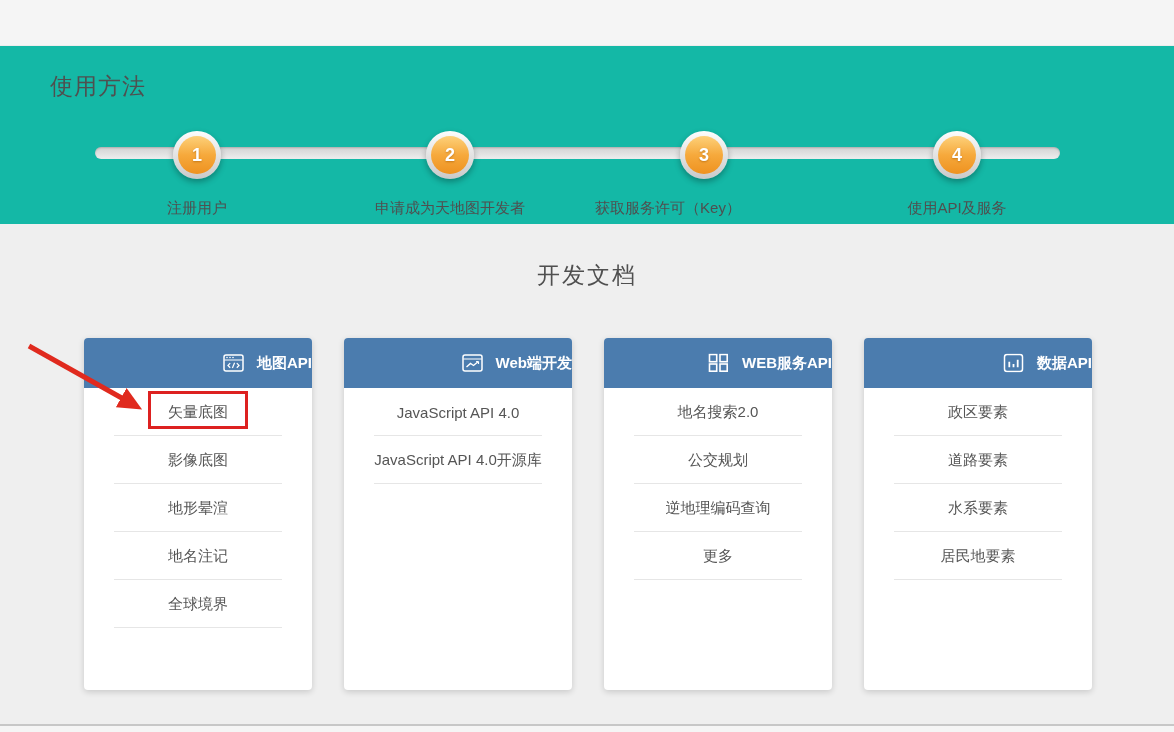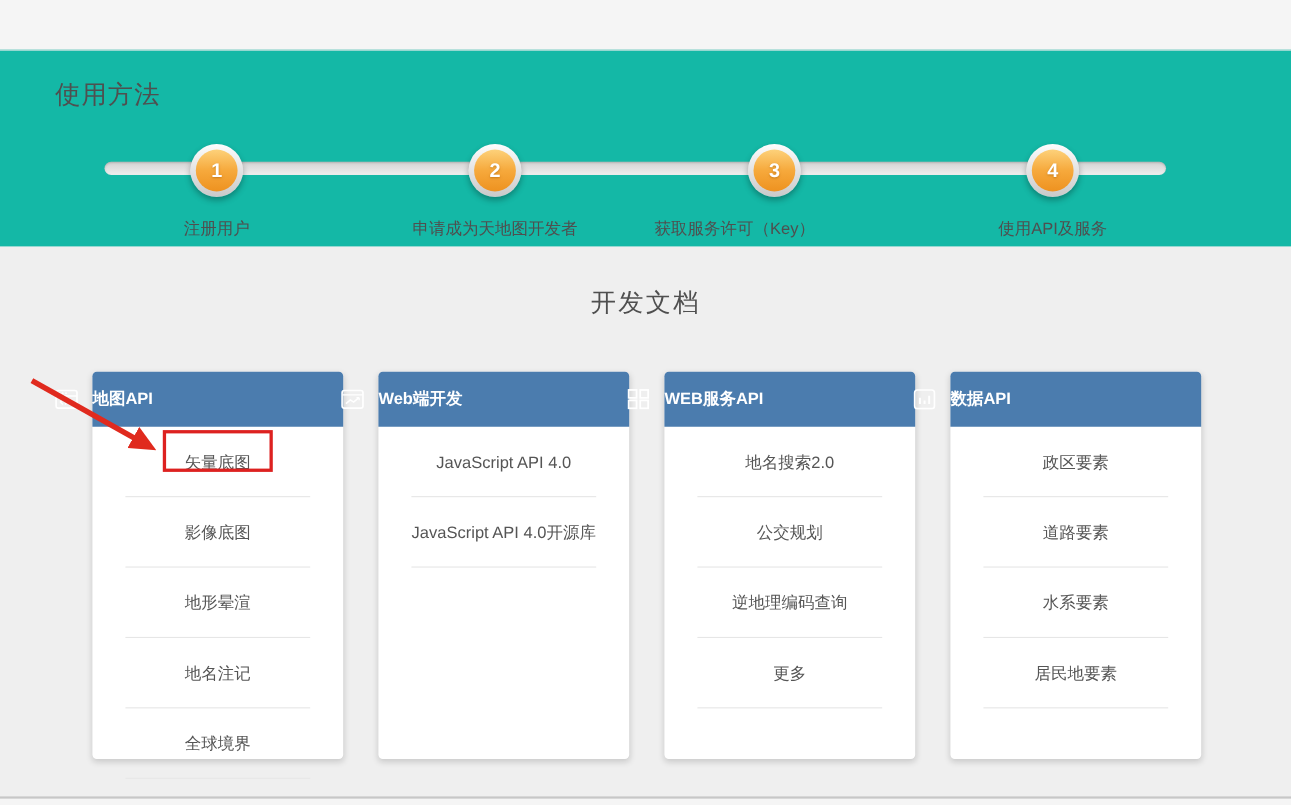--- a/index.html
+++ b/index.html
@@ -33,28 +33,28 @@
   
   .docs-section { position:absolute; left:0; top:224px; width:1174px; height:502px;
                   background:#efefef; border-bottom:2px solid #c7c7c7; }
   .docs-title { position:absolute; left:0; top:36px; width:1174px; text-align:center;
                 font-size:23px; color:#4f4f4f; font-weight:400; letter-spacing:2px; }
 
   .cards { position:absolute; left:84px; top:114px; display:flex; gap:32px; }
   .card { width:228px; height:352px; background:#ffffff; border-radius:4px;
           box-shadow:0 2px 6px rgba(0,0,0,0.16); }
   .card-header { height:50px; background:#4b7cae; border-radius:4px 4px 0 0;
-                 text-align:left; line-height:50px; }
+                 text-align:right; line-height:50px; }
   .hgroup { display:inline-block; position:relative; }
   .htext { color:#ffffff; font-size:15px; font-weight:700; }
   .hicon { position:absolute; left:-34px; top:50%; transform:translateY(-50%);
            width:21px; height:19px; display:block; }
   .hicon svg { display:block; }
 
-  .card-item { position:relative; height:64px; display:flex; align-items:center;
+  .card-item { position:relative; height:48px; display:flex; align-items:center;
                justify-content:center; font-size:15px; color:#555555; cursor:pointer; }
   .card-item::after { content:""; position:absolute; left:30px; right:30px; bottom:0;
                height:1px; background:#e6e6e6; }
 
   .red-box { position:absolute; left:64px; top:3px; width:100px; height:38px;
              border:3px solid #dd2120; pointer-events:none; }
 
   .annot-arrow { position:absolute; left:0; top:330px; width:190px; height:120px;
                  pointer-events:none; z-index:5; }
 </style>

